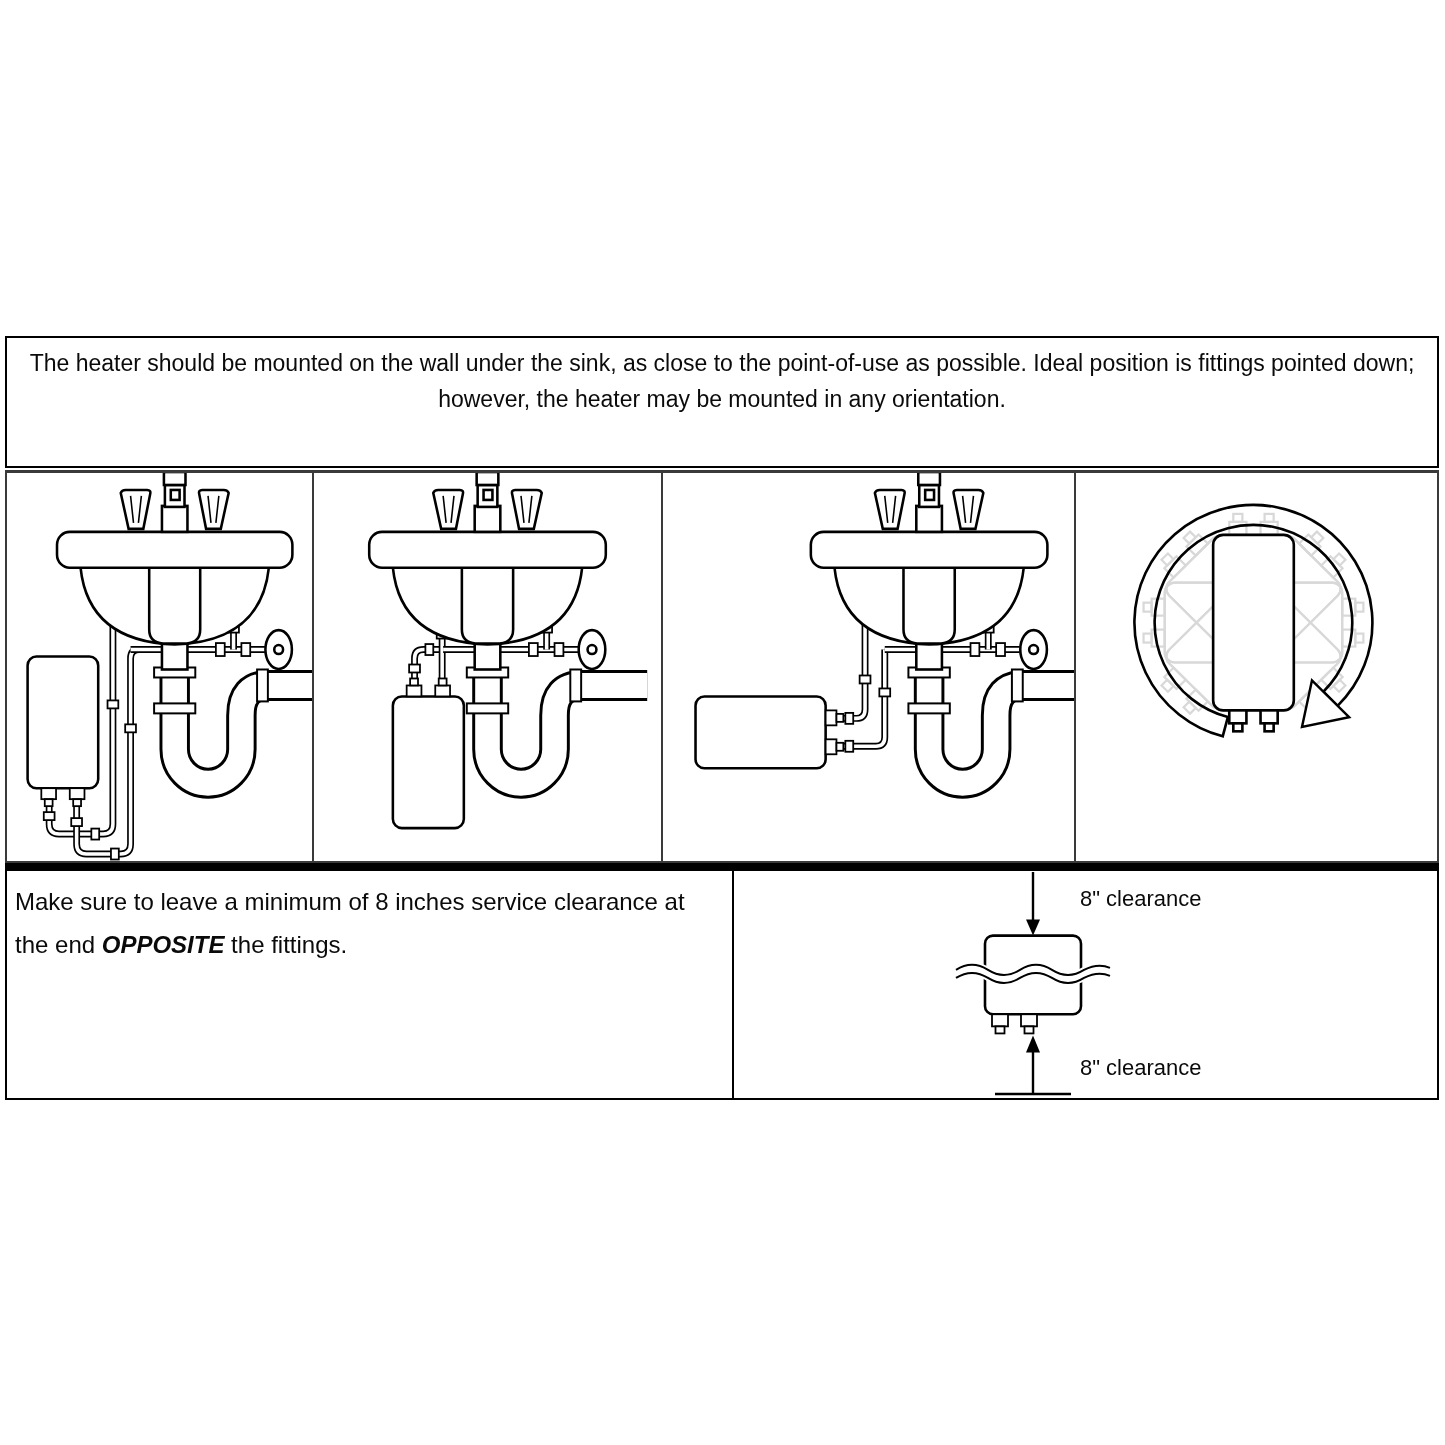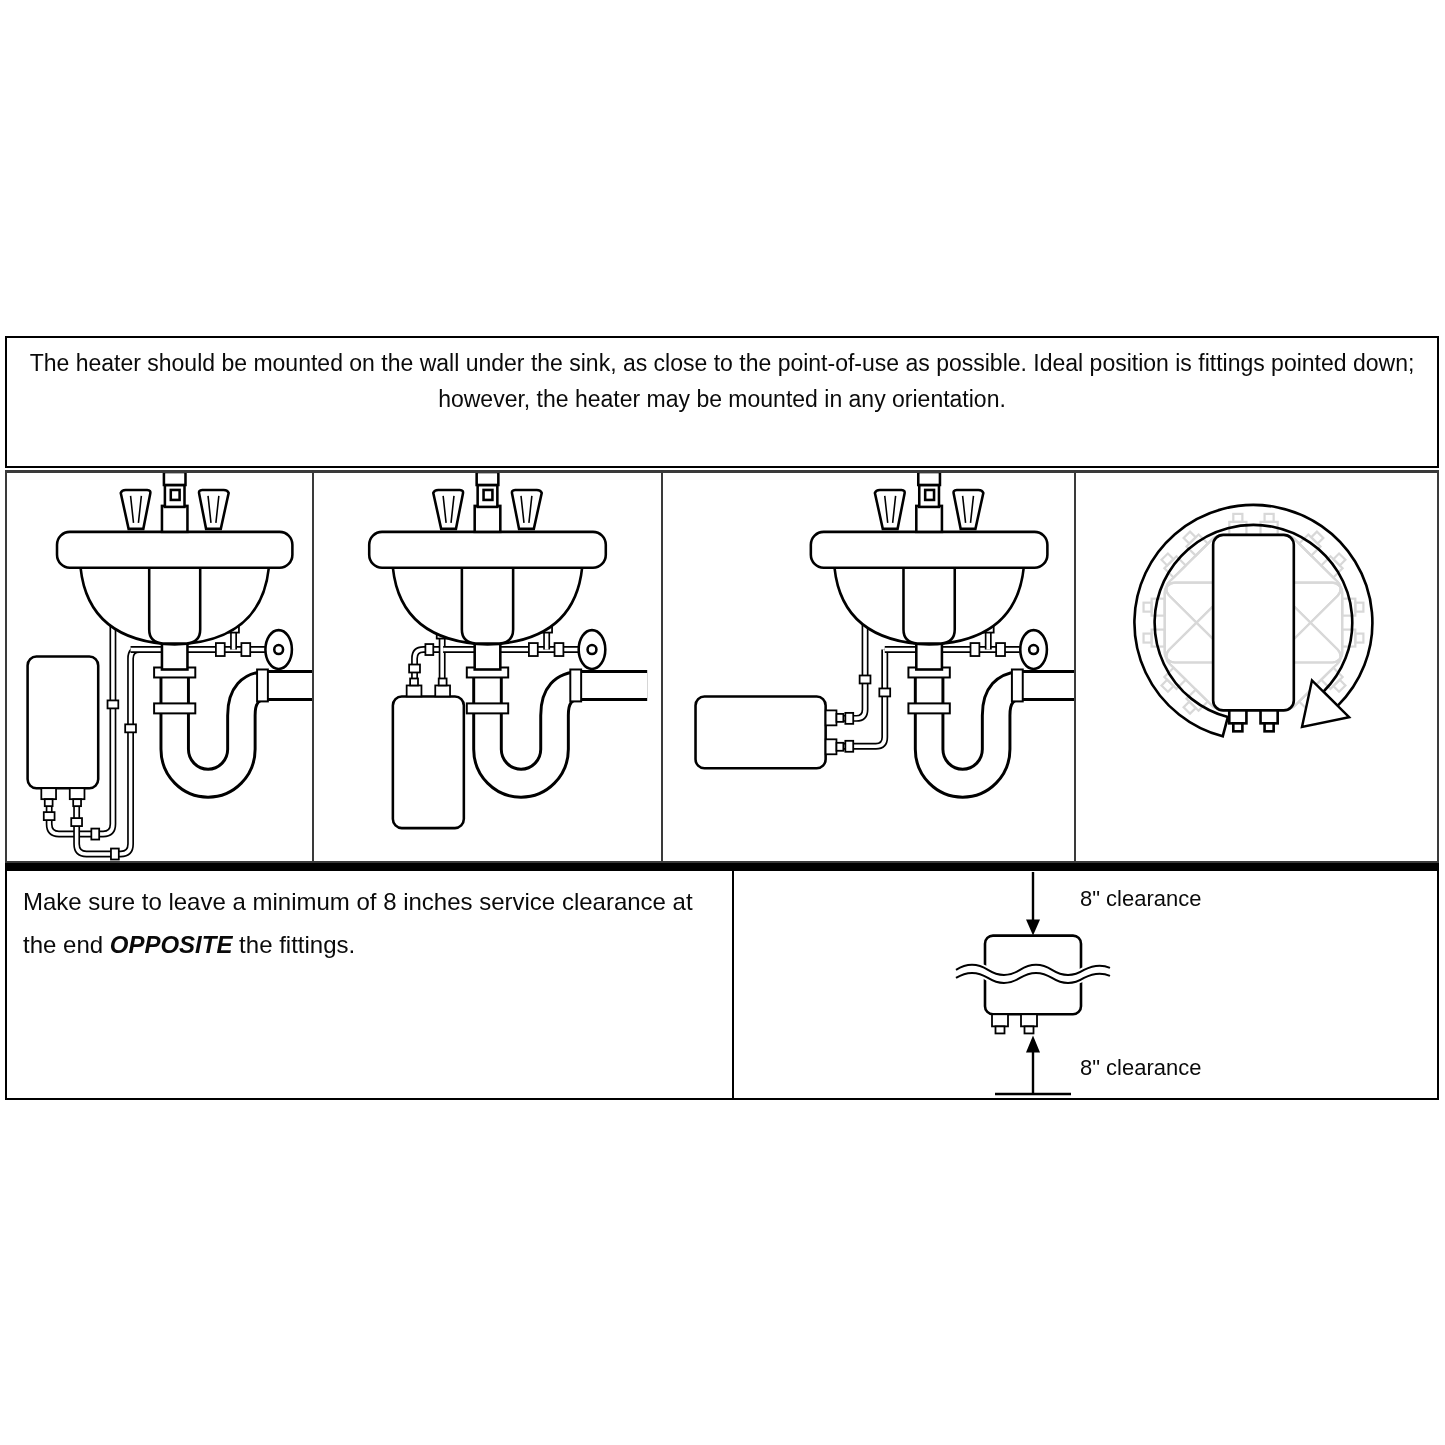--- a/index.html
+++ b/index.html
@@ -18,21 +18,21 @@
     box-sizing:border-box;height:393px;margin-top:2px;display:flex;
     border:2px solid #3a3a3a;border-top-width:3px;background:#fff;
   }
   .panel{box-sizing:border-box;height:100%;border-right:2px solid #3a3a3a;}
   .panel:last-child{border-right:none;flex:1;}
   .panel svg{display:block;width:100%;height:100%;}
   .divider{height:8px;background:#000;}
   .bottom{box-sizing:border-box;height:229px;display:flex;border:2px solid #000;border-top:none;background:#fff;}
   .clear-text{
     box-sizing:border-box;width:727px;border-right:2px solid #000;
-    padding:9px 16px;font-size:24px;line-height:43px;
+    padding:9px 8px;font-size:24px;line-height:43px;
   }
   .clear-text .opp{font-weight:bold;font-style:italic;}
   .clear-fig{flex:1;position:relative;}
   .clear-fig svg{display:block;width:100%;height:100%;}
 
   
   .ln{fill:#fff;stroke:#000;stroke-width:2.6;}
   .nofill{fill:none;stroke:#000;stroke-width:2.6;}
   .thin{fill:none;stroke:#000;stroke-width:1.6;}
   .fit{fill:#fff;stroke:#000;stroke-width:1.8;}

